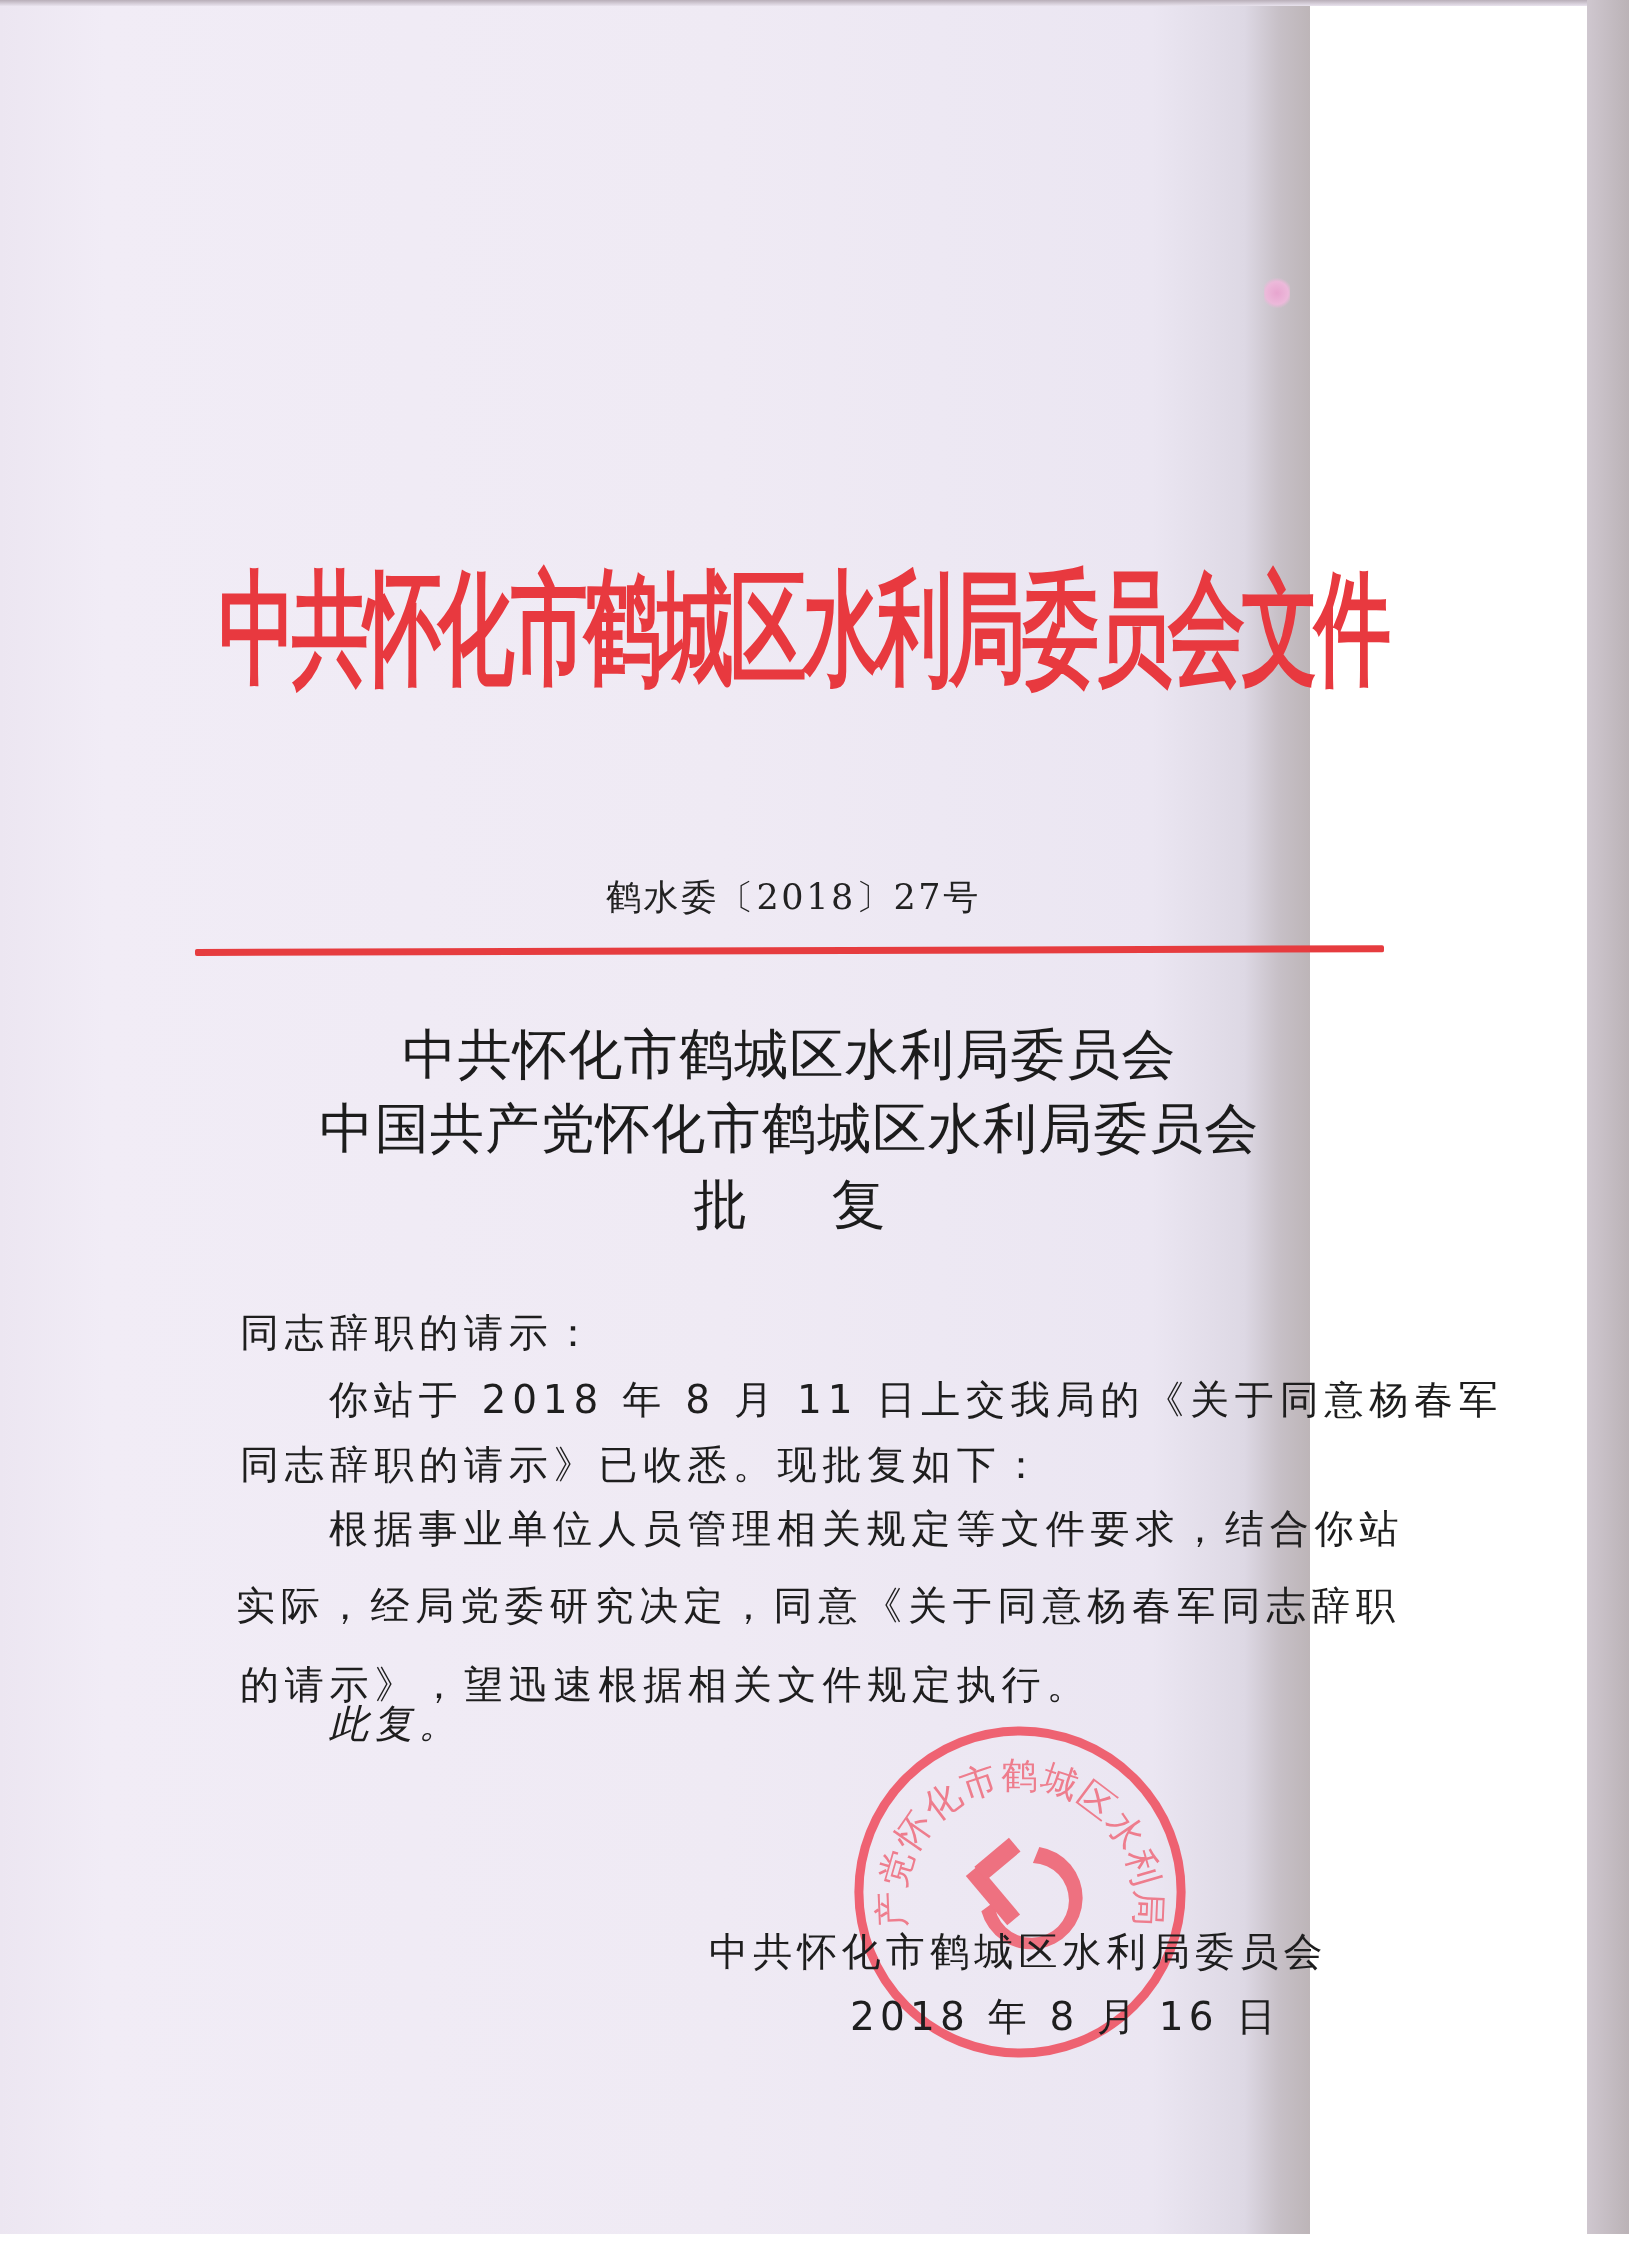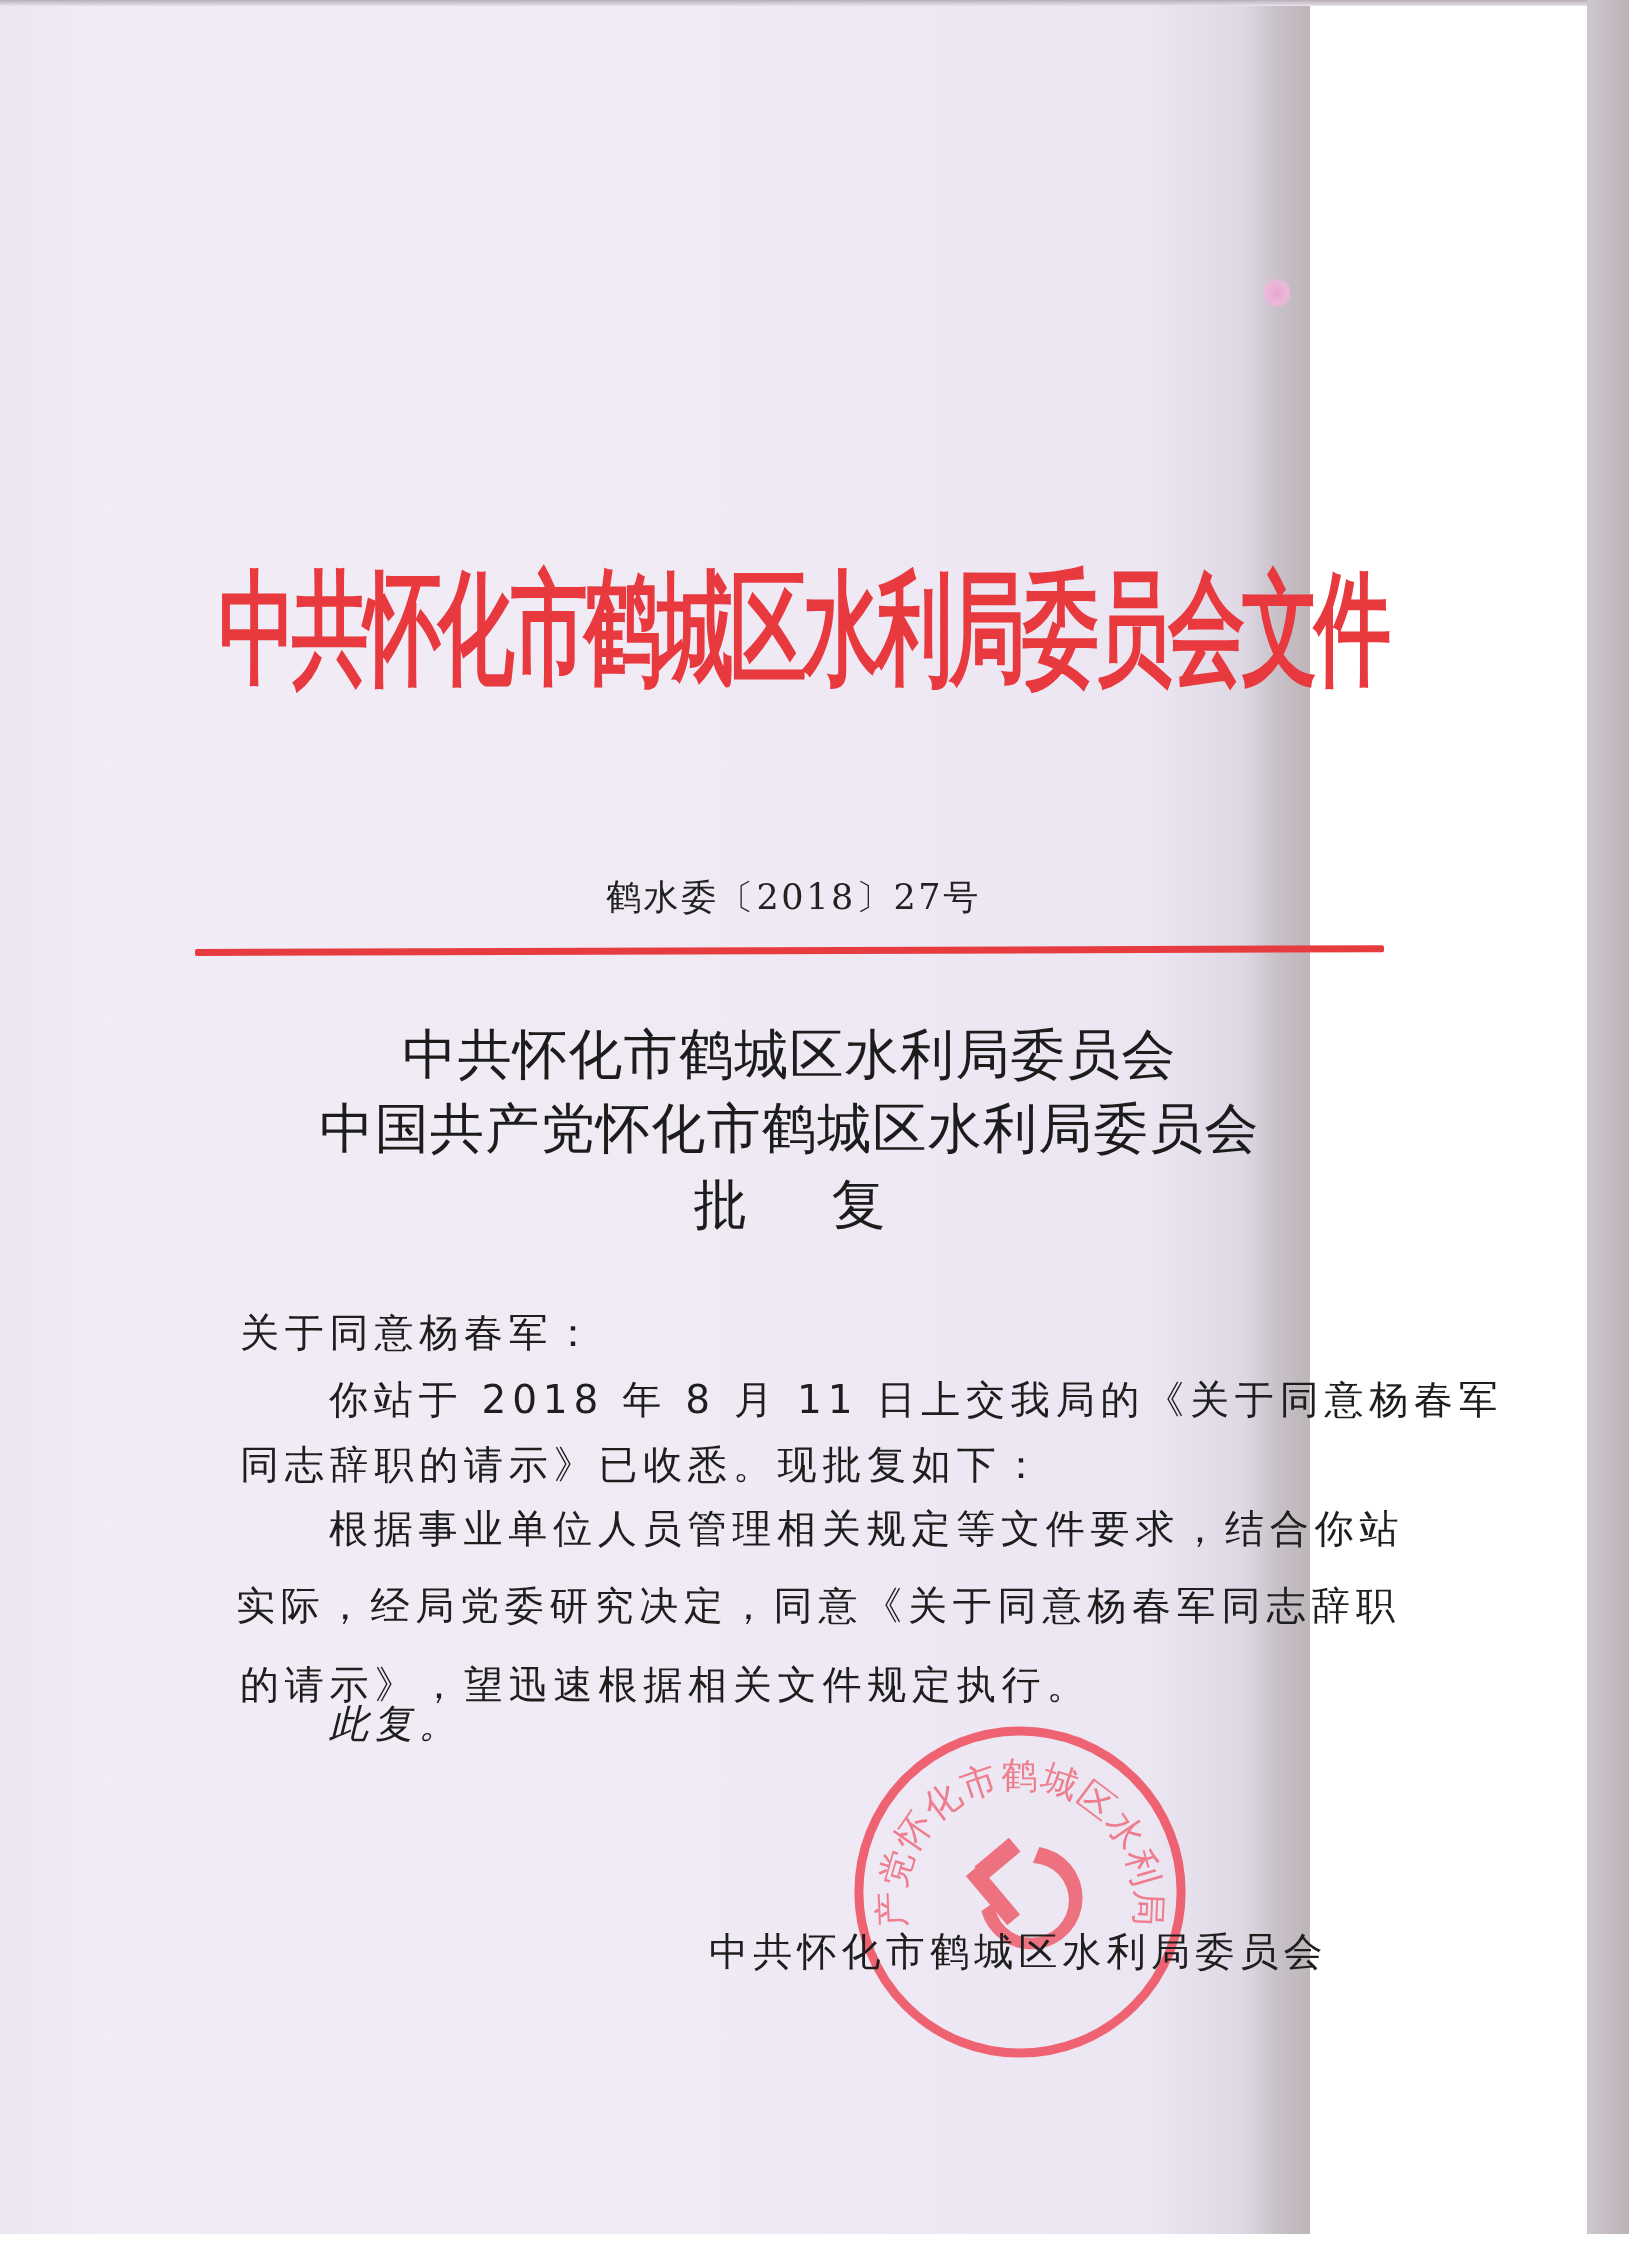--- a/index.html
+++ b/index.html
@@ -71,21 +71,21 @@
   <div class="masthead">中共怀化市鹤城区水利局委员会文件</div>
 
   <div class="docnum">鹤水委〔2018〕27号</div>
 
   <div class="red-rule"></div>
 
   <div class="title l1">中共怀化市鹤城区水利局委员会</div>
   <div class="title l2">中国共产党怀化市鹤城区水利局委员会</div>
   <div class="title l3">批复</div>
 
-  <div class="body-text" style="left:240px; top:1306px;">关于同意杨春军：</div>
+  <div class="body-text" style="left:240px; top:1306px;">同志辞职的请示：</div>
 
   <div class="body-text" style="left:329px; top:1373px;">你站于 2018 年 8 月 11 日上交我局的《关于同意杨春军</div>
   <div class="body-text" style="left:240px; top:1438px;">同志辞职的请示》已收悉。现批复如下：</div>
 
   <div class="body-text" style="left:329px; top:1502px;">根据事业单位人员管理相关规定等文件要求，结合你站</div>
   <div class="body-text" style="left:236px; top:1567px;margin-top:12px;">实际，经局党委研究决定，同意《关于同意杨春军同志辞职</div>
   <div class="body-text" style="left:240px; top:1631px;margin-top:27px;">的请示》，望迅速根据相关文件规定执行。</div>
 
   <div class="body-text" style="left:329px; top:1697px;font-style:italic;">此复。</div>
 
@@ -98,14 +98,15 @@
       <textPath href="#sealArc" startOffset="50%" text-anchor="middle">中国共产党怀化市鹤城区水利局委员会</textPath>
     </text>
     <g opacity="0.75" fill="#ef4a5a">
       <path d="M 300 200 A 80 80 0 1 1 210 300 L 230 285 A 58 58 0 1 0 290 225 Z"></path>
       <rect x="215" y="225" width="26" height="100" transform="rotate(-40 228 275)"></rect>
       <rect x="200" y="205" width="70" height="28" transform="rotate(-40 235 219)"></rect>
     </g>
   </svg>
 
   <div class="sig" style="left:709px; top:1925px;">中共怀化市鹤城区水利局委员会</div>
+  <div class="sig" style="left:850px; top:1990px;">2018 年 8 月 16 日</div>
 </div>
 
 
 </body></html>

